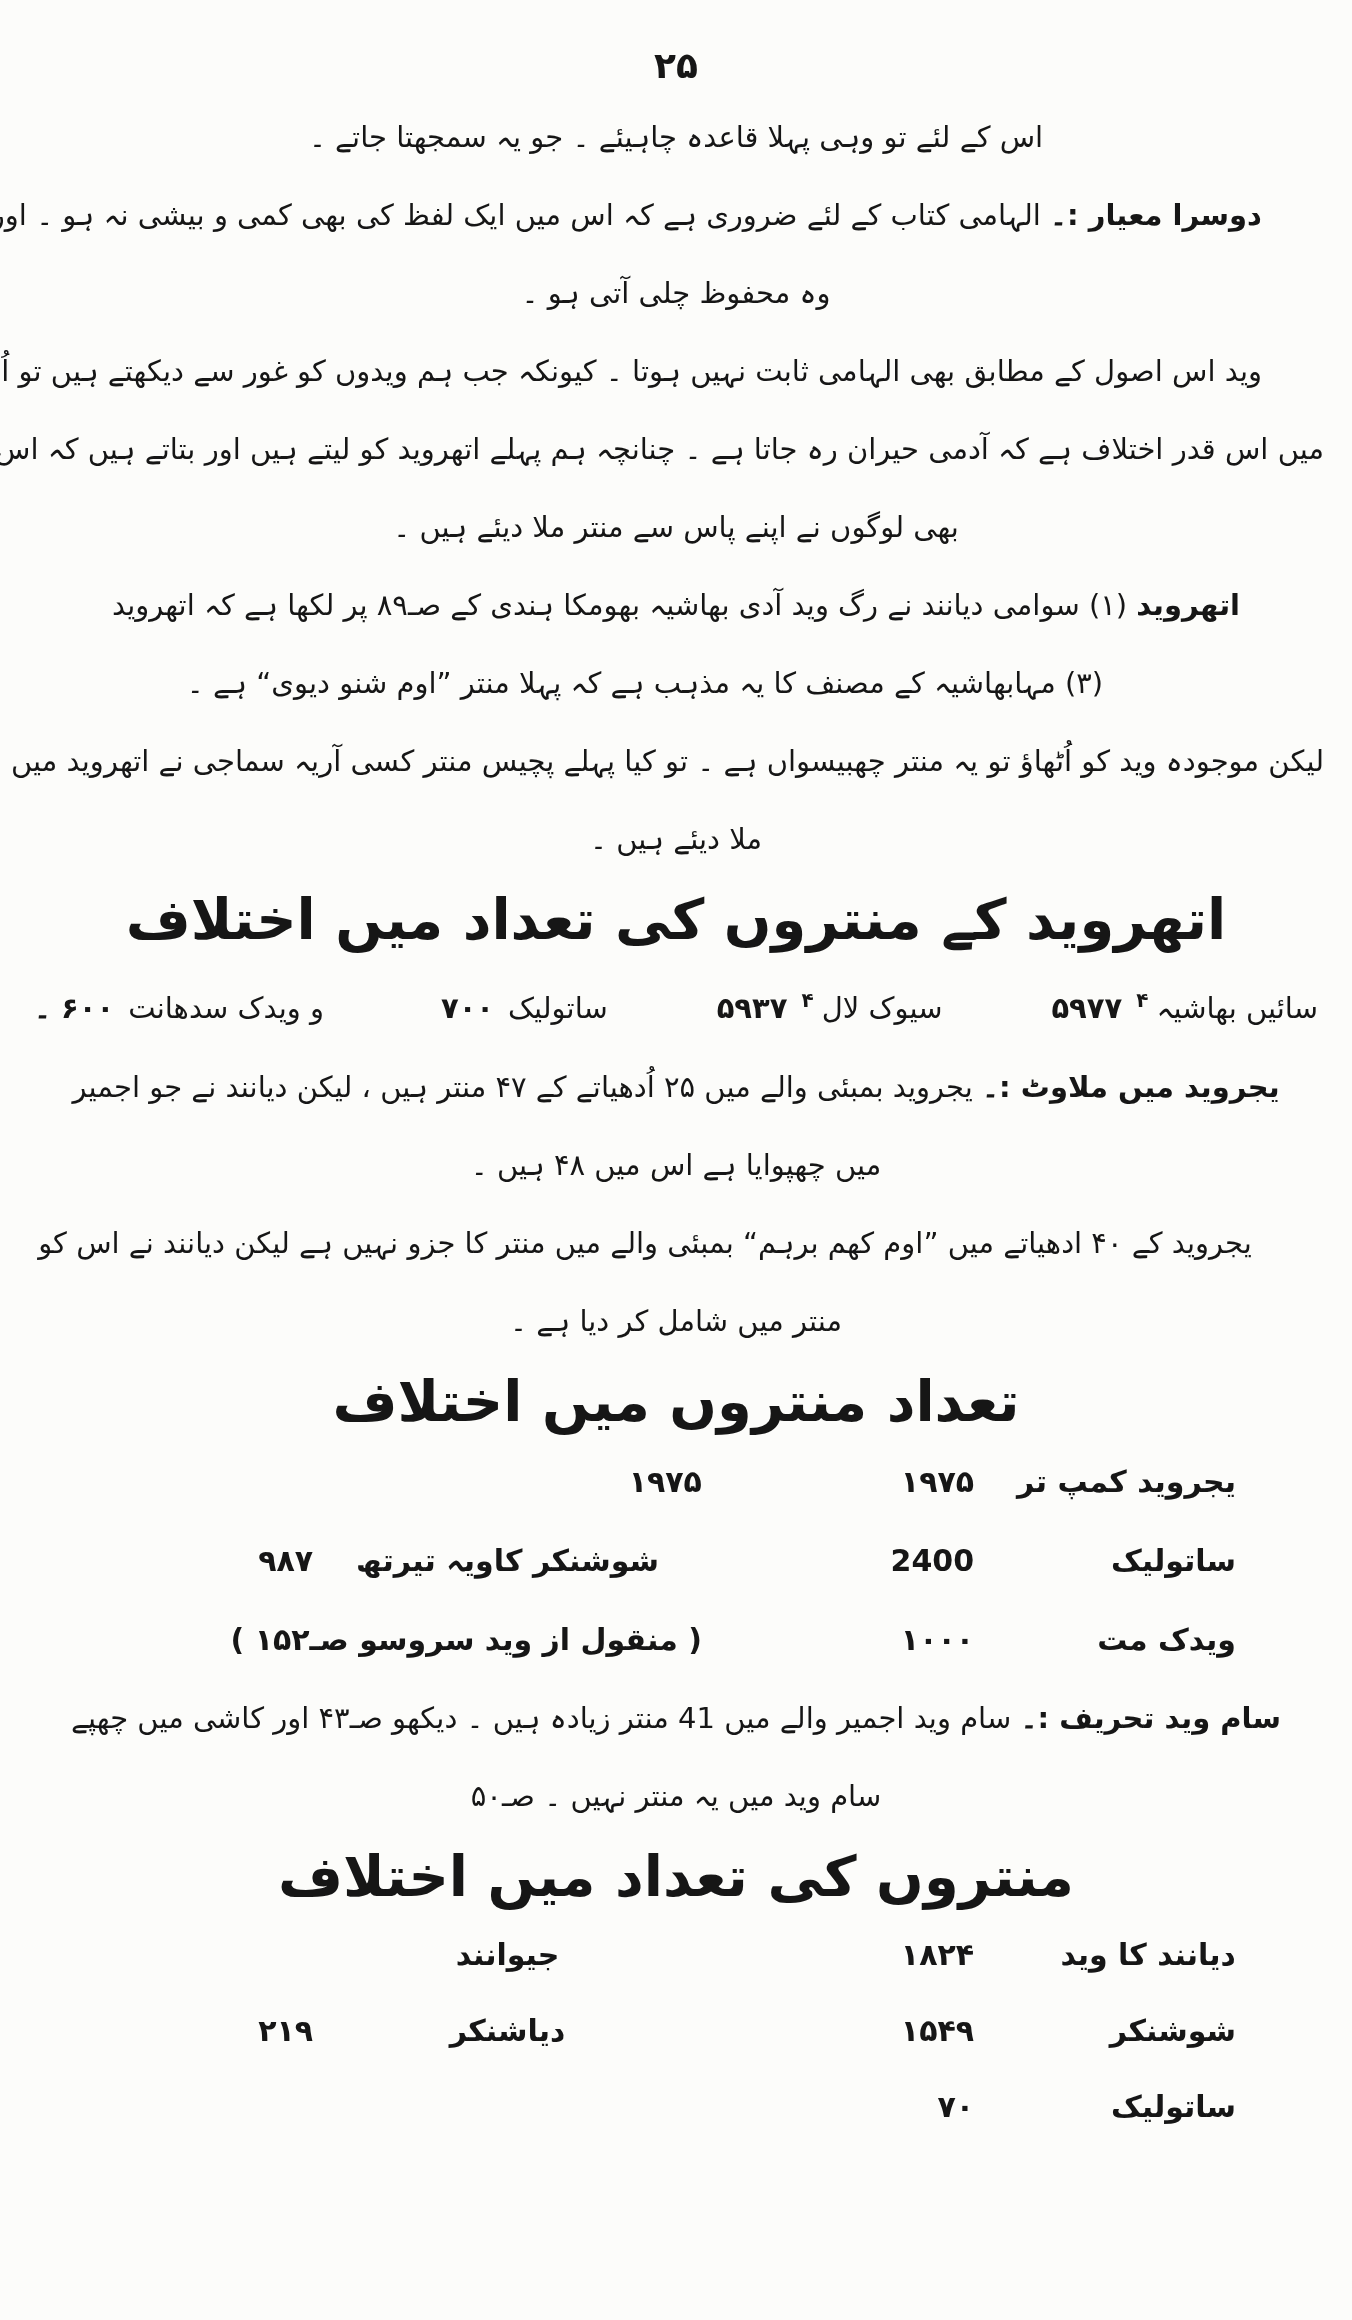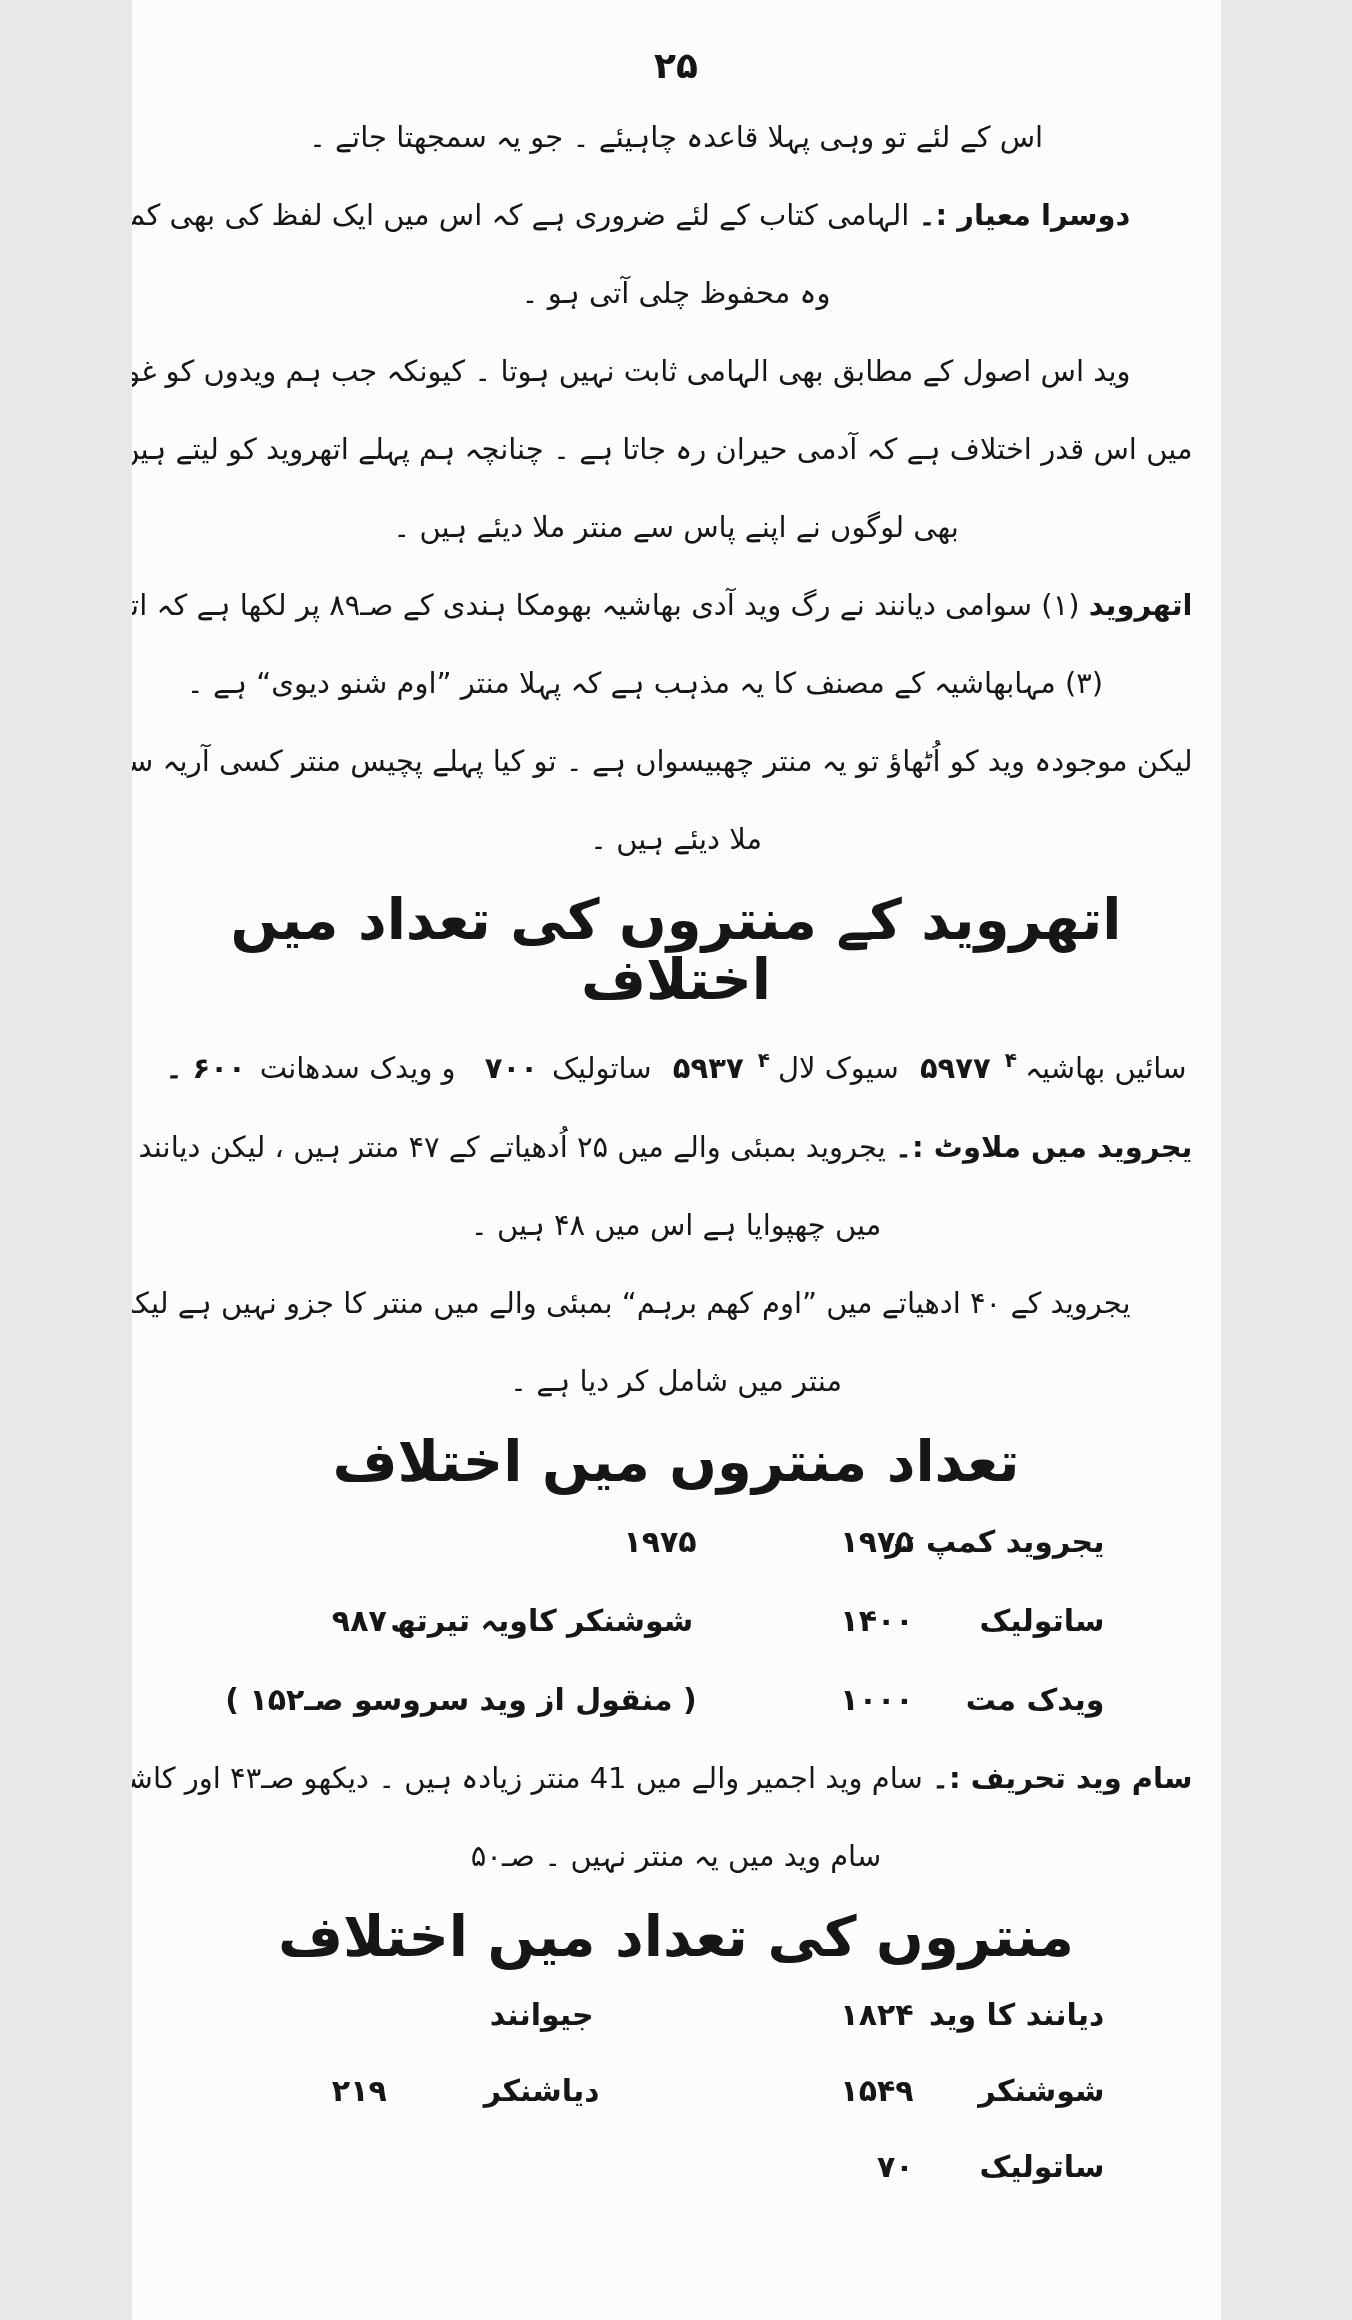--- a/index.html
+++ b/index.html
@@ -1,18 +1,18 @@
 <!DOCTYPE html>
 <html lang="ur" dir="rtl"><head>
 <meta charset="utf-8">
 <style>
   html,body{margin:0;padding:0;background:#e8e8e6;}
   .page{
     position:relative;
-    width:1089px;height:2320px;
+    width:1352px;height:2320px;
     margin:0 auto;
     background:#fcfcfa;
     color:#161616;
     font-family:"DejaVu Sans",sans-serif;
     direction:rtl;
     box-sizing:border-box;
     padding:34px 28px 0 28px;
     overflow:hidden;
   }
   .page-number{
@@ -102,21 +102,21 @@
   <div class="heading">تعداد منتروں میں اختلاف</div>
 
   <div class="vtable tbl1">
     <div class="vrow">
       <span class="cell name1">یجروید کمپ تر</span>
       <span class="cell val">۱۹۷۵</span>
       <span class="cell val">۱۹۷۵</span>
     </div>
     <div class="vrow">
       <span class="cell name1">ساتولیک</span>
-      <span class="cell val">۱۴۰۰</span>
+      <span class="cell val">2400</span>
       <span class="cell name2">شوشنکر کاویہ تیرتھ</span>
       <span class="cell val">۹۸۷</span>
     </div>
     <div class="vrow">
       <span class="cell name1">ویدک مت</span>
       <span class="cell val">۱۰۰۰</span>
       <span class="cell name2">( منقول از وید سروسو صـ۱۵۲ )</span>
       <span class="cell val"></span>
     </div>
   </div>

